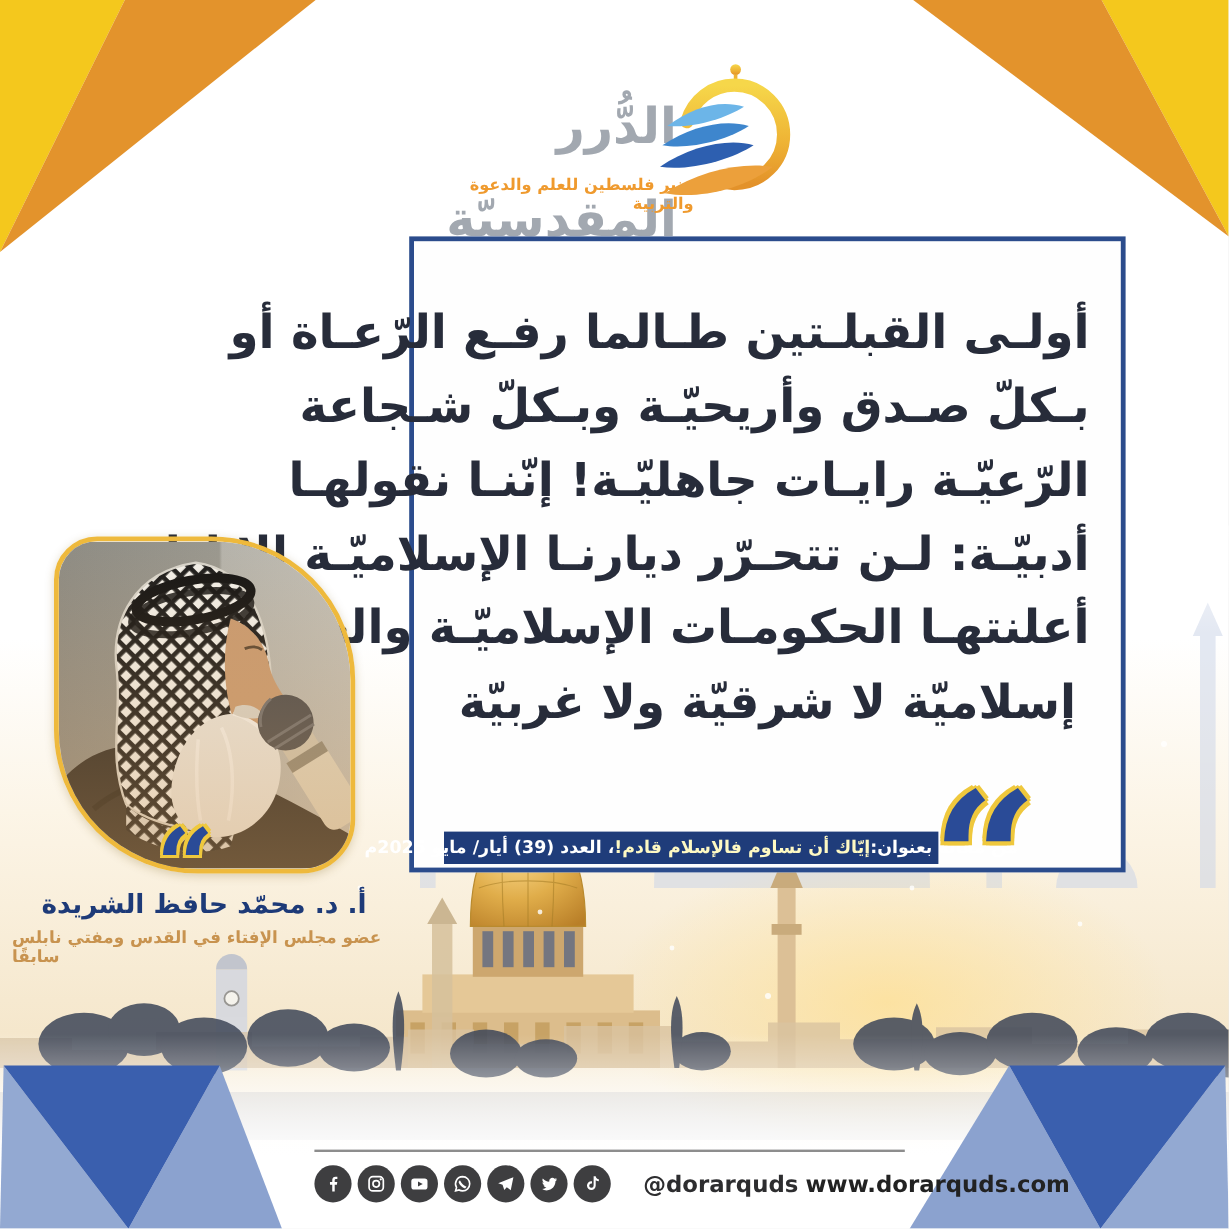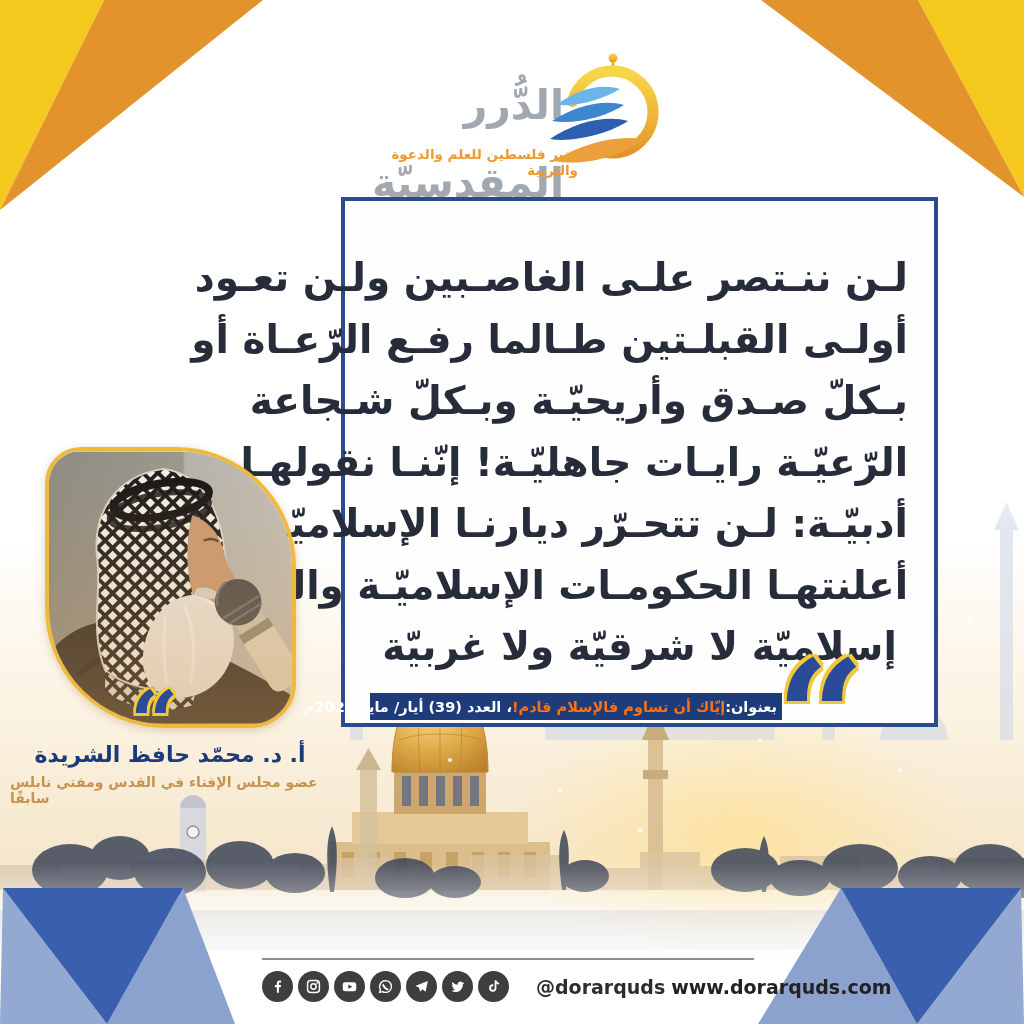--- a/index.html
+++ b/index.html
@@ -26,21 +26,21 @@
     color:#ef9a2e;font-weight:bold;font-size:13.5px;}
   #emblem{left:548px;top:22px;width:122px;height:152px;}
   
   .quote-card{left:341px;top:197px;width:597px;height:530px;box-sizing:border-box;
     border:4px solid #2b4c8c;background:#fefefe;z-index:5;}
   .quote-lines{padding:46px 26px 0 26px;direction:rtl;text-align:center;}
   .qline{font-size:39px;line-height:61.5px;font-weight:bold;color:#272c3a;white-space:nowrap;}
   .source-bar{position:absolute;left:25px;top:492px;width:412px;height:27px;
     background:#1f3c7a;color:#ffffff;direction:rtl;display:flex;align-items:center;justify-content:center;
     font-size:14.5px;font-weight:bold;white-space:nowrap;}
-  .source-bar .article{color:#f97316;}
+  .source-bar .article{color:#fef9c3;}
   
   .qmark{font-family:"DejaVu Serif",serif;color:#2a4b97;line-height:.9;z-index:7;font-weight:bold;
     text-shadow:3px 0 0 #efc83d,-3px 0 0 #efc83d,0 3px 0 #efc83d,0 -3px 0 #efc83d,
                 3px 3px 0 #efc83d,-3px -3px 0 #efc83d,3px -3px 0 #efc83d,-3px 3px 0 #efc83d;}
   .qmark-big{left:776px;top:648px;font-size:155px;}
   .qmark-small{left:130px;top:684px;font-size:84px;
     text-shadow:2.5px 0 0 #efc83d,-2.5px 0 0 #efc83d,0 2.5px 0 #efc83d,0 -2.5px 0 #efc83d,
                 2.5px 2.5px 0 #efc83d,-2.5px -2.5px 0 #efc83d,2.5px -2.5px 0 #efc83d,-2.5px 2.5px 0 #efc83d;}
   
   .photo-card{left:45px;top:447px;width:251px;height:281px;box-sizing:border-box;
@@ -217,21 +217,20 @@
     <line x1="65" y1="40" x2="65" y2="48" stroke="#eeb234" stroke-width="3"></line>
     <circle cx="64" cy="90" r="41" fill="none" stroke="url(#goldg)" stroke-width="11" pathLength="360" stroke-dasharray="275 85" stroke-dashoffset="-195" stroke-linecap="round"></circle>
     <path d="M8 83 C30 67 52 61 72 67 C56 77 30 85 8 83 Z" fill="#6cb5e8"></path>
     <path d="M4 99 C28 83 56 77 76 83 C58 95 26 103 4 99 Z" fill="#3e86cd"></path>
     <path d="M2 117 C28 99 60 93 80 99 C62 111 26 121 2 117 Z" fill="#2d5fb0"></path>
     <path d="M6 139 C34 121 68 113 96 117 C76 133 38 145 6 139 Z" fill="#eca03b"></path>
   </svg>
 
   <div class="abs quote-card">
     <div class="quote-lines">
-        <div class="qline">لـن ننـتصر علـى الغاصـبين ولـن تعـود</div>
         <div class="qline">أولـى القبلـتين طـالما رفـع الرّعـاة أو</div>
         <div class="qline">بـكلّ صـدق وأريحيّـة وبـكلّ شـجاعة</div>
         <div class="qline">الرّعيّـة رايـات جاهليّـة! إنّنـا نقولهـا</div>
         <div class="qline">أدبيّـة: لـن تتحـرّر ديارنـا الإسلاميّـة إلا إذا</div>
         <div class="qline">أعلنتهـا الحكومـات الإسلاميّـة والعربيّـة:</div>
         <div class="qline">إسلاميّة لا شرقيّة ولا غربيّة</div>
       </div>
     <div class="source-bar">
       <span>من مقالة بعنوان: </span>
       <span class="article">إيّاك أن تساوم فالإسلام قادم!</span>

